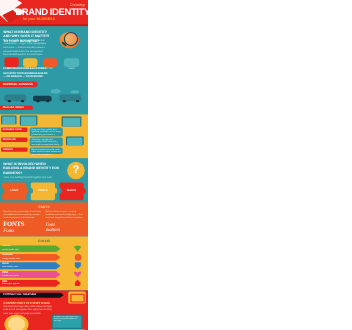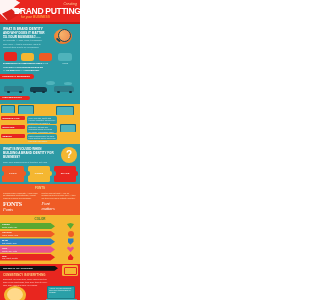--- a/index.html
+++ b/index.html
@@ -121,21 +121,21 @@
 </style>
 </head>
 <body>
 
 <div class="page">
 
   <div class="hdr">
     <div class="ribbon"></div>
     <div class="ribbon2"></div>
     <div class="tag">Creating</div>
-    <div class="ttl">BRAND PUTTING</div>
+    <div class="ttl">BRAND IDENTITY</div>
     <div class="sub">
       <span class="a">for your</span>
       <span class="b">BUSINESS</span>
     </div>
     <div class="strip"></div>
   </div>
 
   <div class="intro">
     <div class="q">WHAT IS BRAND IDENTITY AND WHY DOES IT MATTER TO YOUR BUSINESS?</div>
     <div class="body">Brand identity is the visible collection of elements — logo, color, typography and voice — that a company uses to present itself and to be recognised and remembered by its customers.</div>

